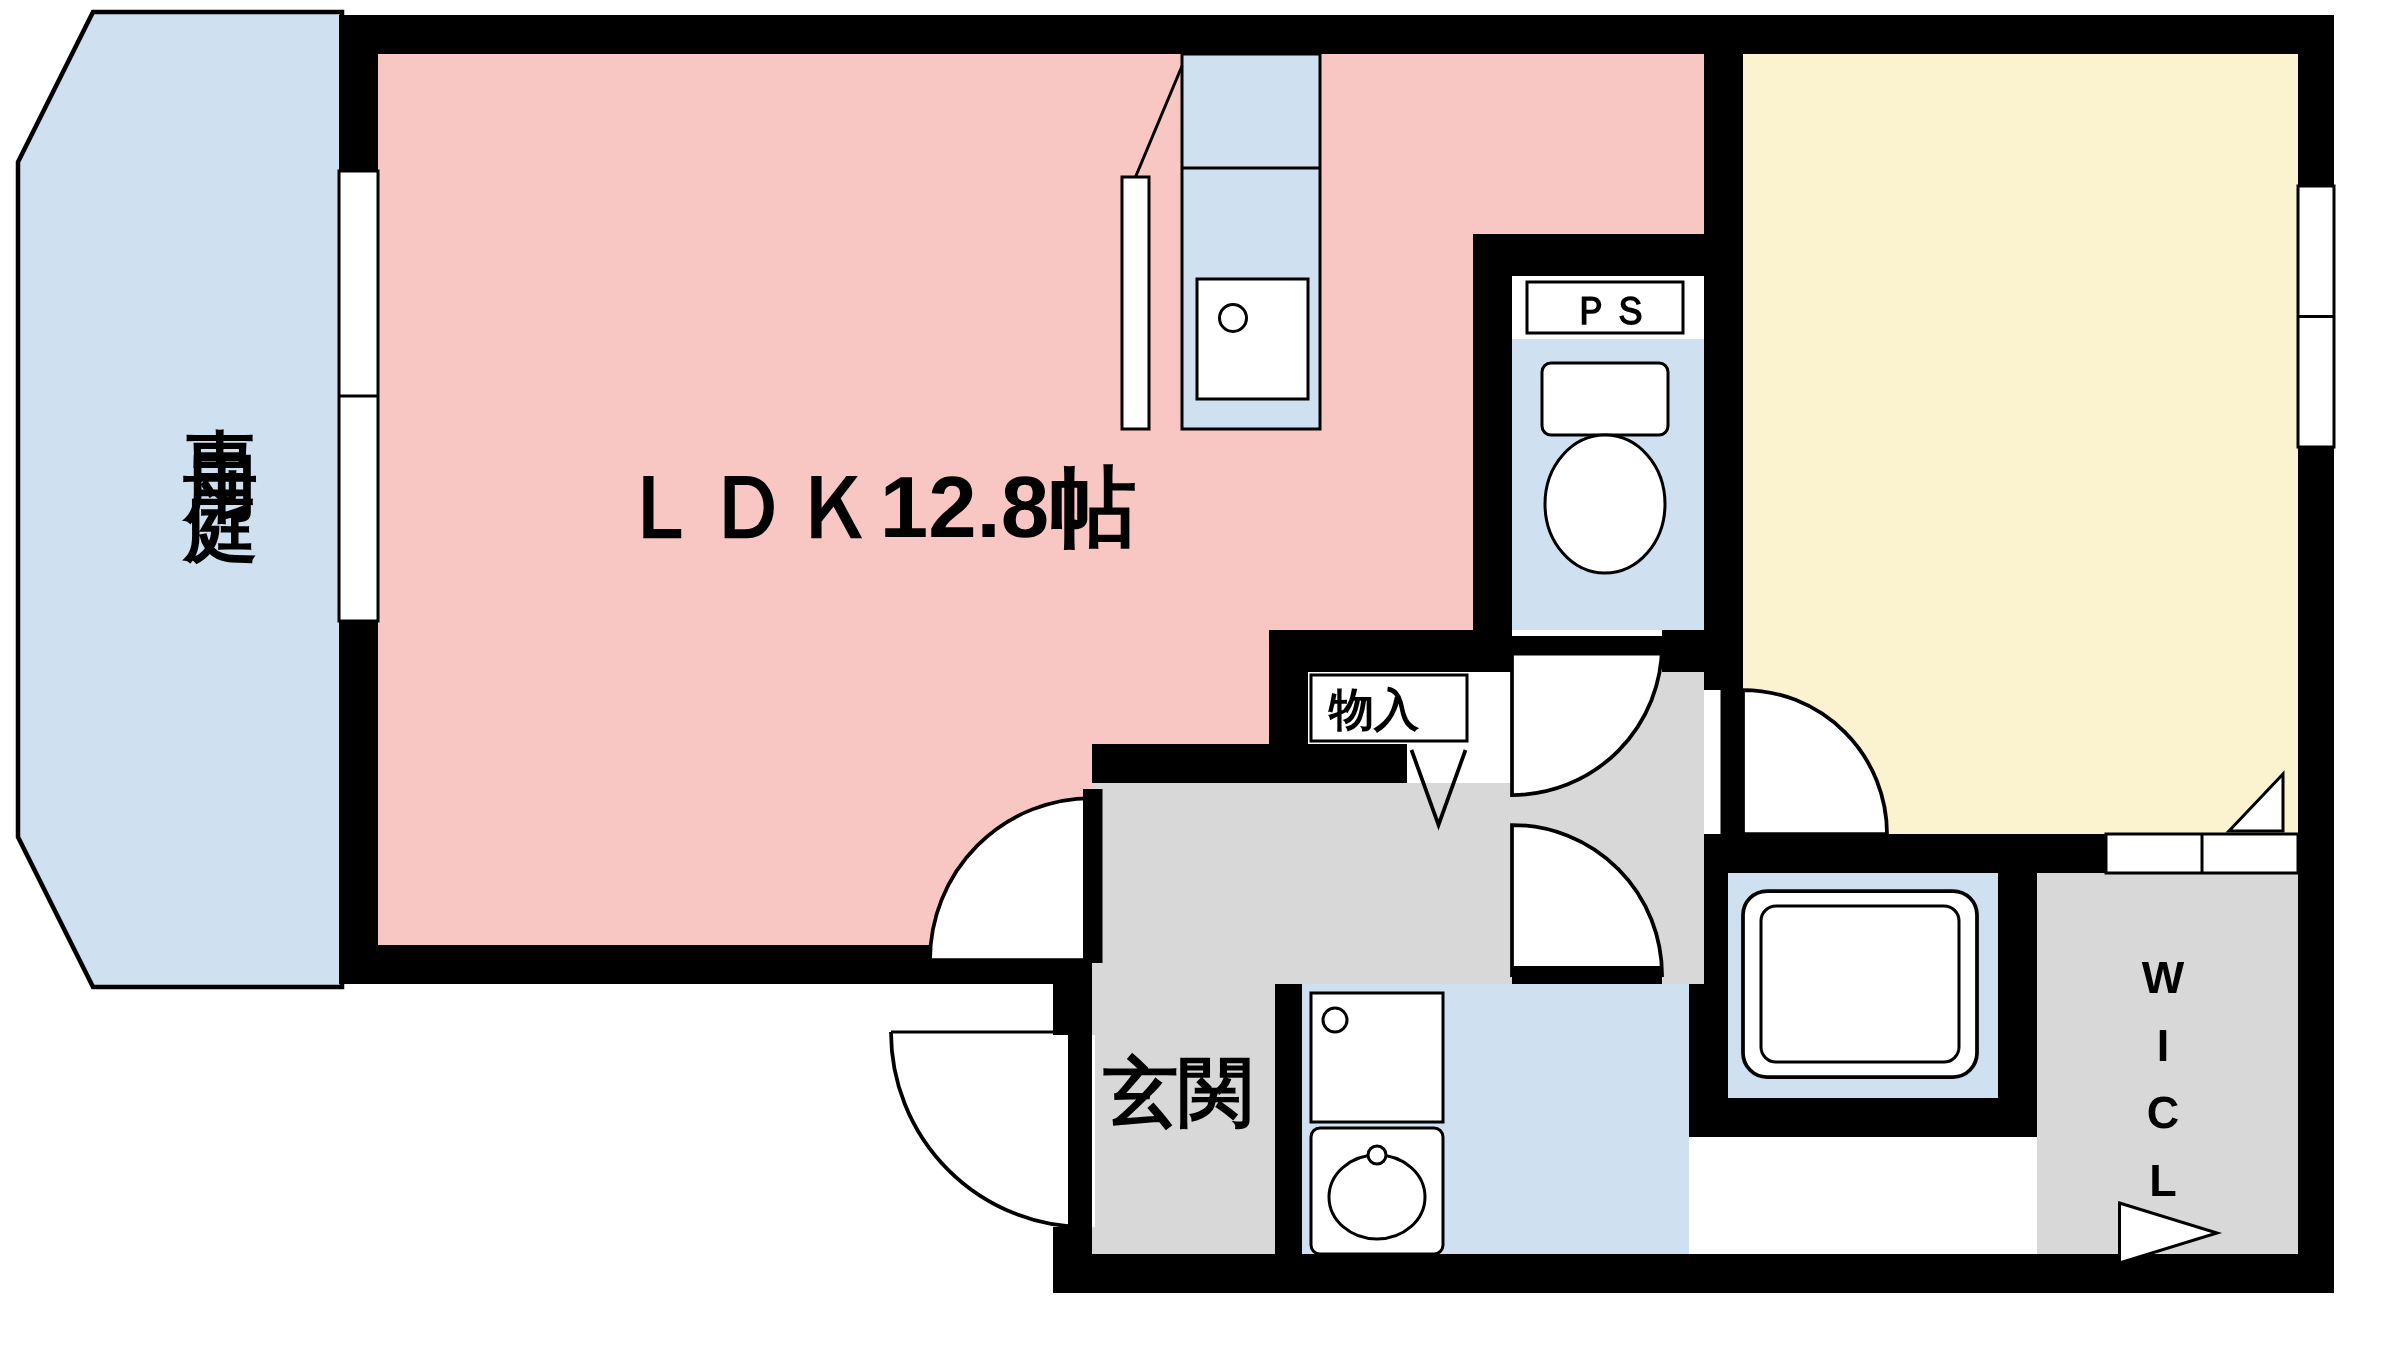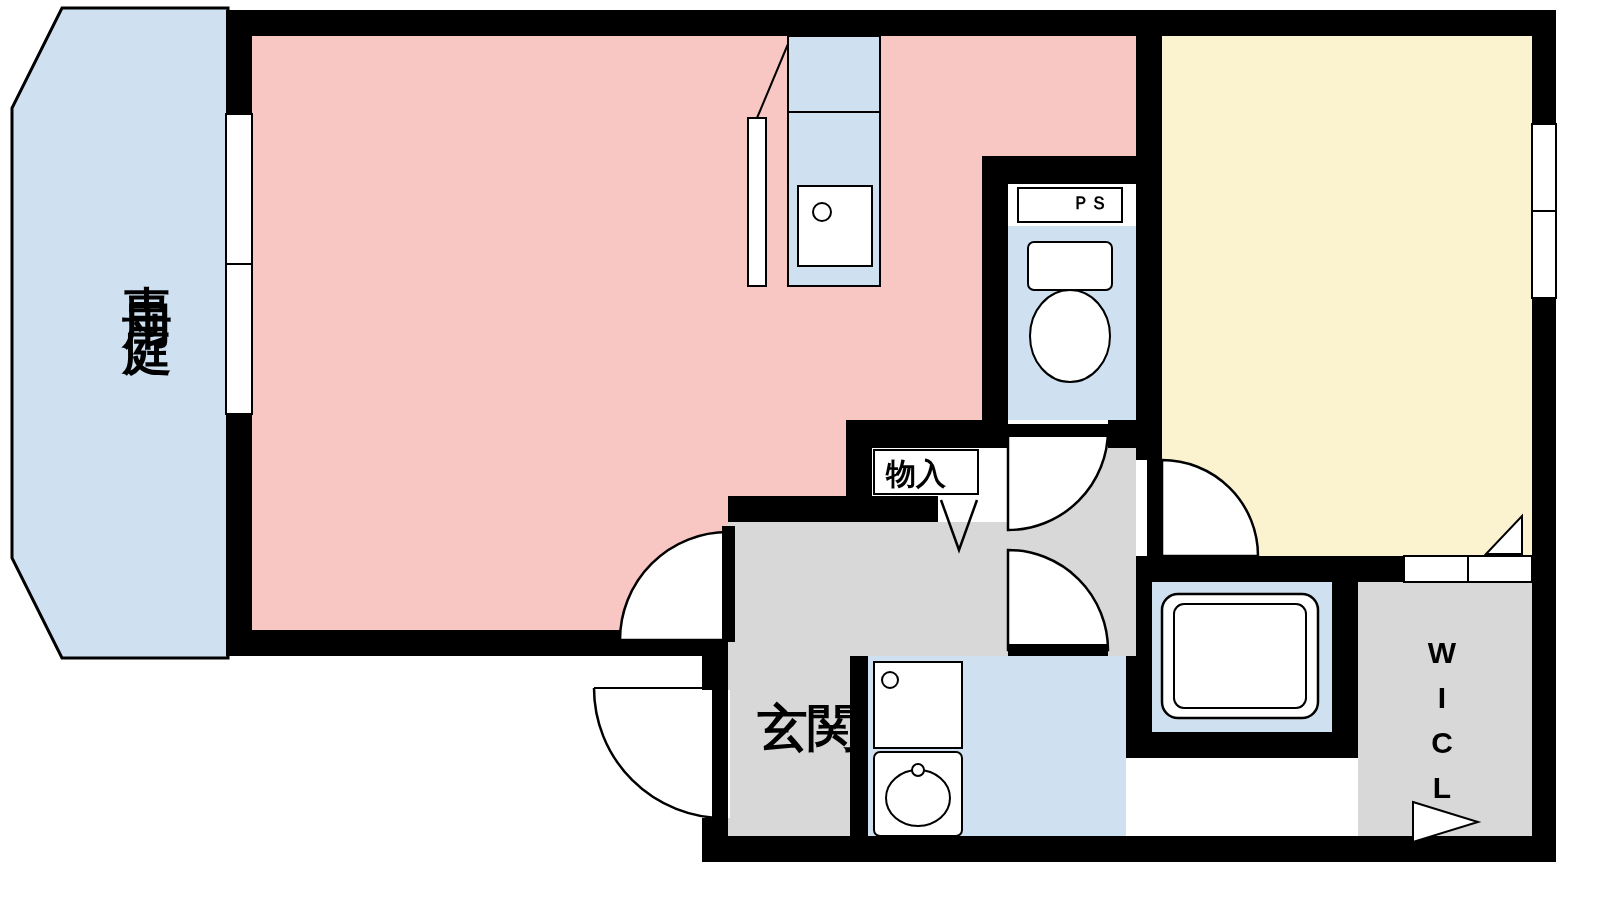--- a/index.html
+++ b/index.html
@@ -120,25 +120,26 @@
     <rect x="1162" y="594" width="156" height="124" rx="16" class="frame" stroke-width="2.5"></rect>
     <rect x="1174" y="604" width="132" height="104" rx="10" class="ln" stroke-width="2"></rect>
   </g>
 
   <path d="M1522,516 L1522,554 L1486,554 Z" class="frame" stroke-width="2"></path>
   <path d="M1413,802 L1478,822 L1413,842 Z" class="frame" stroke-width="2"></path>
 </svg>
 
 <div class="lbl vert" style="left:118px;top:244px;font-size:50px;letter-spacing:20px;">専用庭</div>
 
+<div class="lbl center" style="left:330px;top:306px;width:510px;font-size:58px;">ＬＤＫ12.8帖</div>
 
 <div class="lbl center" style="left:1235px;top:262px;width:220px;font-size:48px;">
 </div>
 
-<div class="lbl center" style="left:720px;top:700px;width:175px;font-size:50px;">玄関</div>
+<div class="lbl center" style="left:698px;top:700px;width:175px;font-size:50px;">玄関</div>
 
 <div class="lbl center" style="left:874px;top:457px;width:84px;font-size:30px;">物入</div>
 
-<div class="lbl center" style="left:1018px;top:193px;width:112px;font-size:18px;margin-left:16px;">ＰＳ</div>
+<div class="lbl center" style="left:1018px;top:193px;width:112px;font-size:26px;">ＰＳ</div>
 
 <div class="lbl vert" style="left:1424px;top:636px;font-size:30px;letter-spacing:12px;">WICL</div>
 
 </div>
 
 </body></html>

